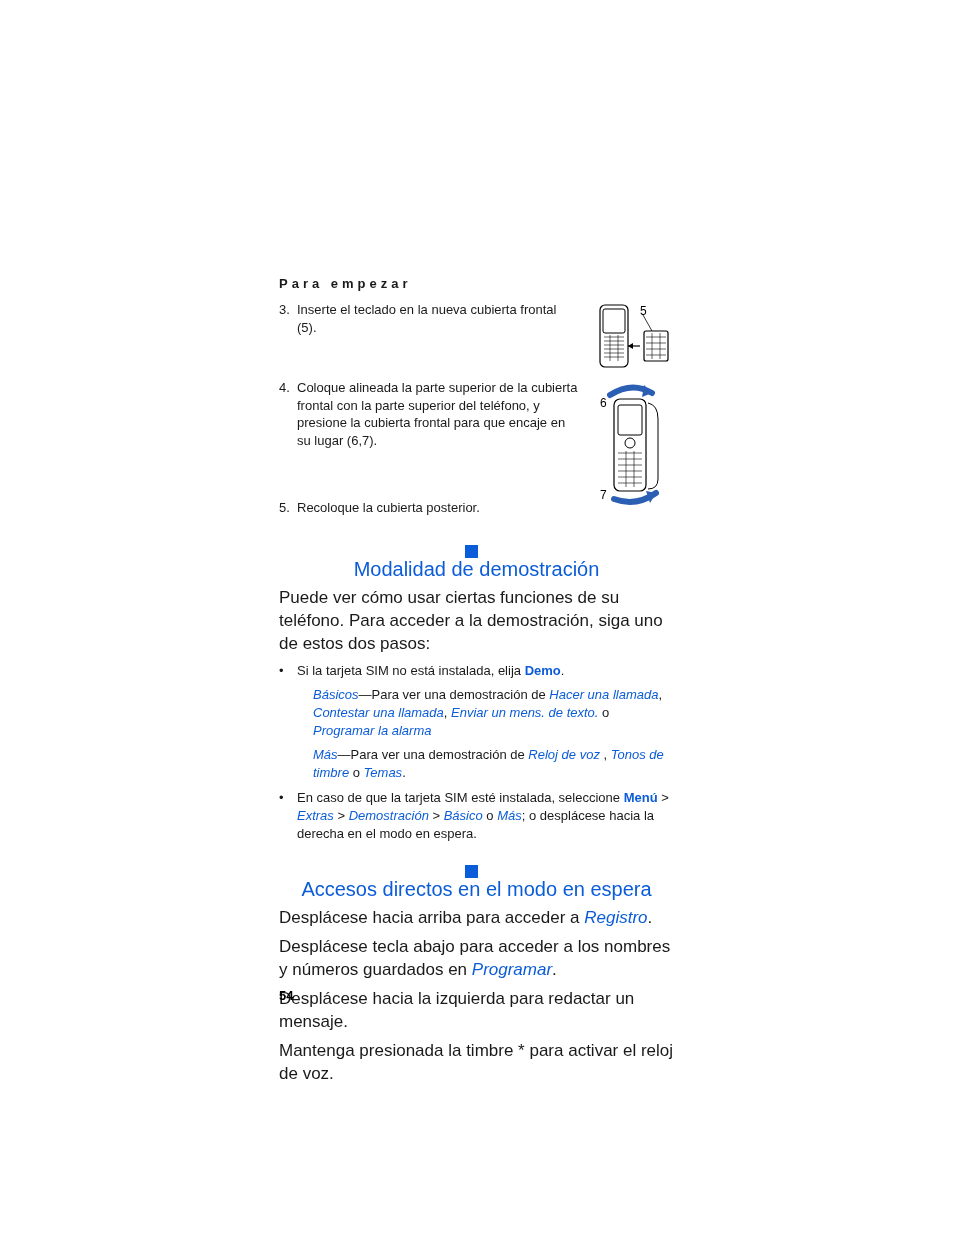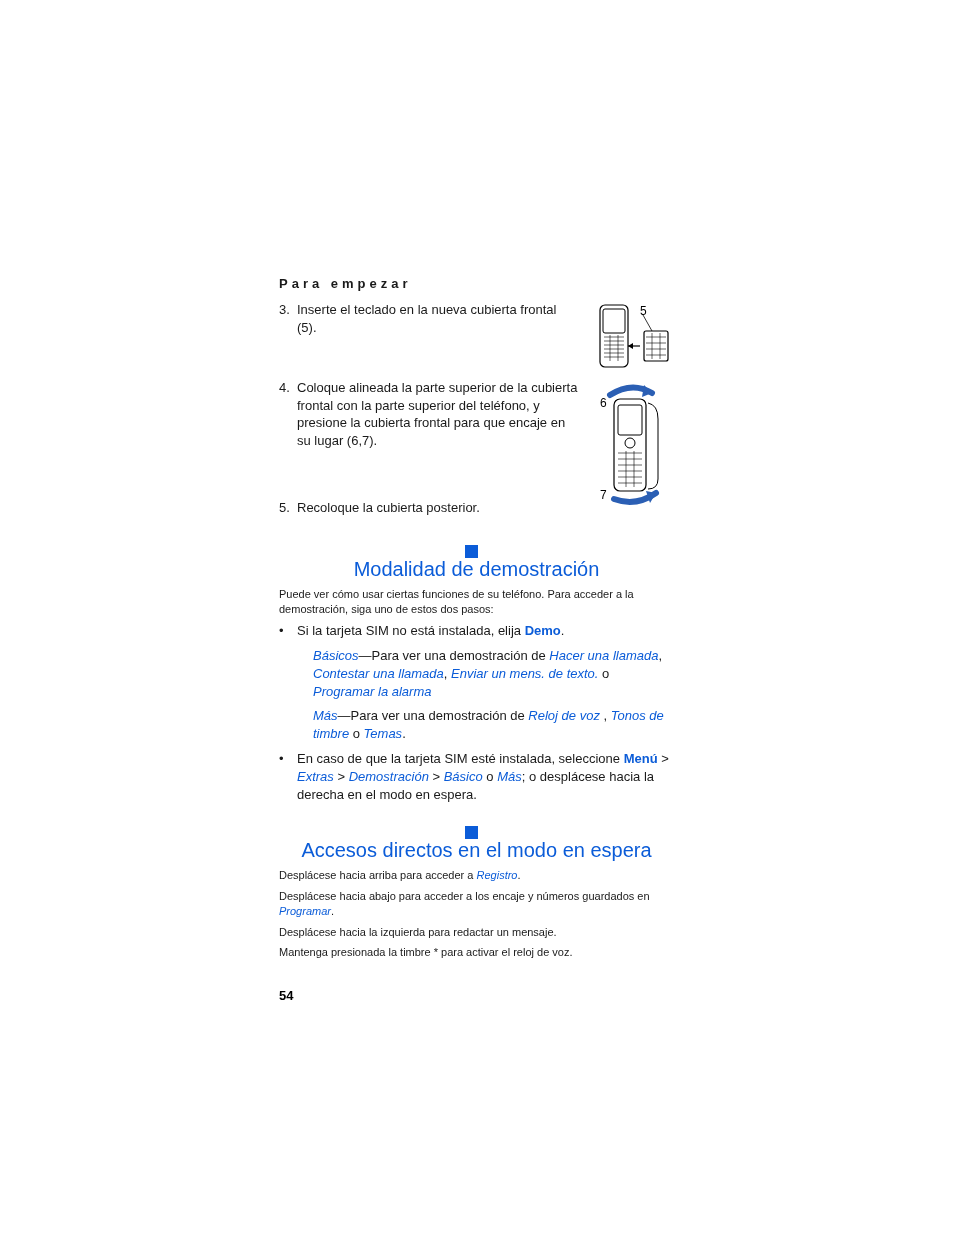--- a/index.html
+++ b/index.html
@@ -34,21 +34,21 @@
   }
   .ol-item {
     display: flex;
     font-size: 13px;
     line-height: 1.35;
     margin-bottom: 6px;
   }
   .ol-num { width: 18px; flex: 0 0 18px; }
   .ol-body { flex: 1; }
   .plain-para {
-    font-size: 11px;
+    font-size: 17px;
     line-height: 1.35;
     margin: 6px 0;
   }
   .section-heading {
     display: flex;
     align-items: center;
     margin-top: 22px;
     margin-bottom: 6px;
     flex-direction: column;
   }
@@ -200,19 +200,19 @@
 
   <div class="section-heading">
     <div class="sq"></div>
     <div class="h-text">Accesos directos en el modo en espera</div>
   </div>
 
   <div class="plain-para">
     <span>Desplácese hacia arriba para acceder a </span><span class="link">Registro</span><span>.</span>
   </div>
   <div class="plain-para">
-    <span>Desplácese hacia abajo para acceder a los encaje y números guardados en </span><span class="link">Programar</span><span>.</span>
+    <span>Desplácese tecla abajo para acceder a los nombres y números guardados en </span><span class="link">Programar</span><span>.</span>
   </div>
   <div class="plain-para">Desplácese hacia la izquierda para redactar un mensaje.</div>
   <div class="plain-para">Mantenga presionada la timbre * para activar el reloj de voz.</div>
 </div>
 
 <div class="page-number">54</div>
 
 </body></html>

